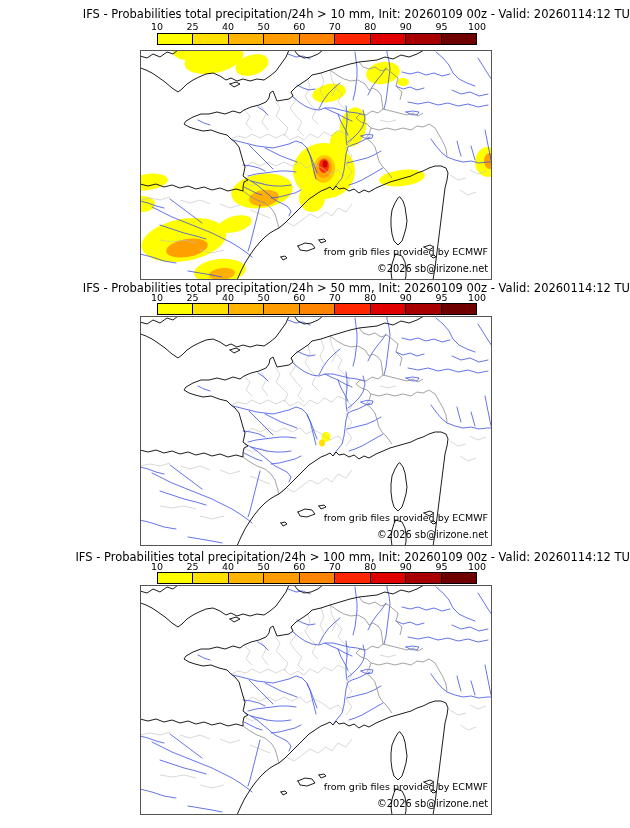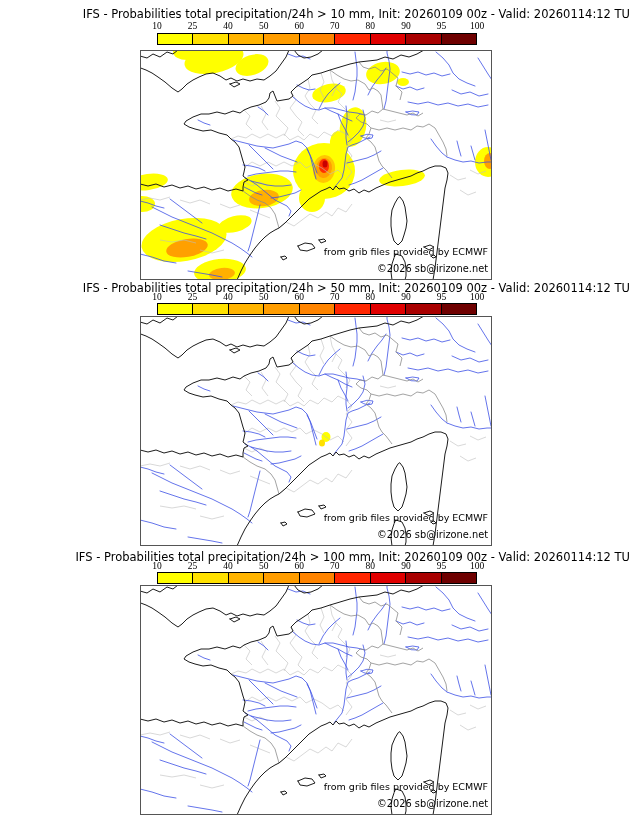--- a/index.html
+++ b/index.html
@@ -1,21 +1,21 @@
 <!DOCTYPE html>
 <html><head>
 <meta charset="utf-8">
 <style>
   html,body{margin:0;padding:0;background:#ffffff;}
   body{width:630px;height:828px;position:relative;overflow:hidden;
        font-family:"DejaVu Sans","Liberation Sans",sans-serif;color:#000;}
   .panel-title{position:absolute;left:0;width:630px;text-align:right;
        font-size:11.5px;white-space:nowrap;letter-spacing:0;}
   .cb-ticks{position:absolute;left:157px;width:320px;height:11px;font-size:9.5px;}
-  .cb-ticks span{position:absolute;transform:translateX(-50%);top:0;font-family:Liberation Serif, serif;}
+  .cb-ticks span{position:absolute;transform:translateX(-50%);top:0;}
   .colorbar{position:absolute;left:157px;width:320px;height:12px;
        border:1px solid #000;display:flex;box-sizing:border-box;}
   .colorbar .seg{flex:1 1 auto;border-right:1px solid #000;}
   .colorbar .seg:last-child{border-right:none;}
   .map-svg{position:absolute;left:140px;width:352px;height:230px;background:#fff;}
   svg text{font-family:"DejaVu Sans","Liberation Sans",sans-serif;}
 </style>
 </head>
 <body>
 

